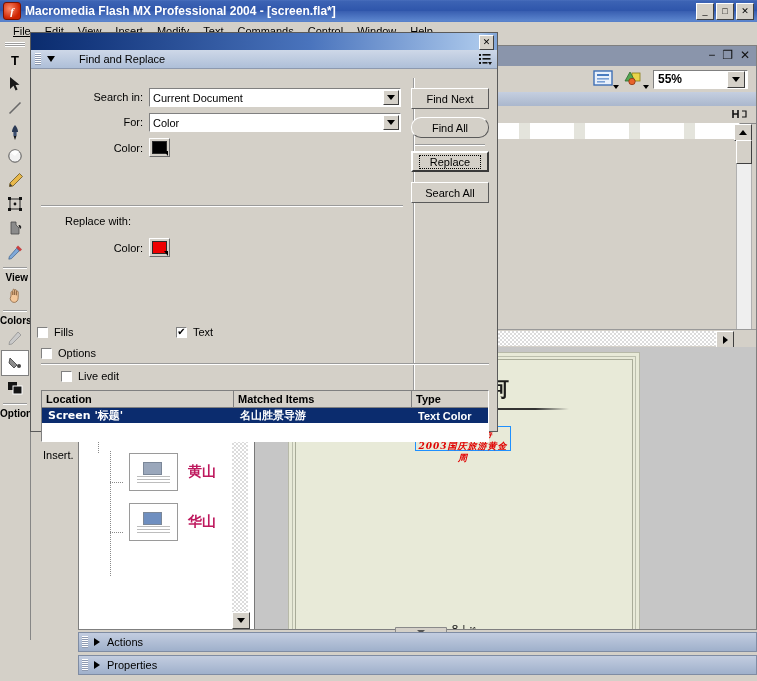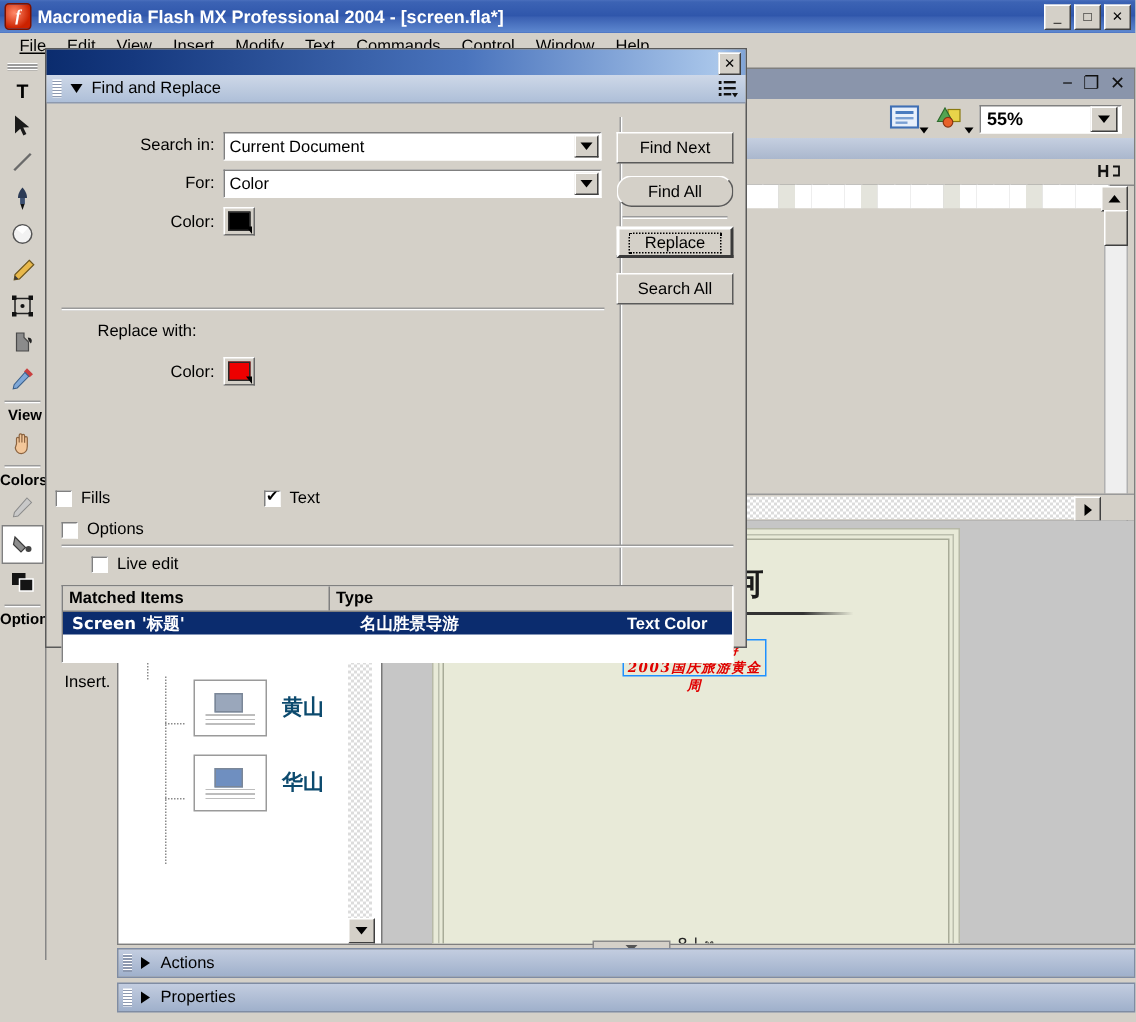--- a/index.html
+++ b/index.html
@@ -128,21 +128,21 @@
   .outline-row{position:relative;height:50px;display:flex;align-items:center;padding-left:26px;box-sizing:border-box;}
   .outline-row.selected{background:#787878;}
   .outline-row.indent{padding-left:50px;}
   .thumb{width:47px;height:36px;background:#fff;border:1px solid #9a9a9a;flex:none;position:relative;overflow:hidden;}
   .thumb .t-title{position:absolute;left:10px;top:8px;right:10px;height:2px;background:#a8a8a8;}
   .thumb .t-rule{position:absolute;left:8px;top:13px;right:8px;height:1px;background:#bdbdbd;}
   .thumb .t-red{position:absolute;left:13px;top:18px;right:13px;height:4px;background:#f3b3b3;}
   .thumb .t-img{position:absolute;left:13px;top:8px;width:17px;height:11px;background:#9aa7bb;border:1px solid #7b8798;}
   .thumb .t-lines{position:absolute;left:7px;top:22px;right:7px;height:8px;
     background:repeating-linear-gradient(to bottom,#bdbdbd 0 1px,transparent 1px 3px);}
-  .outline-label{margin-left:10px;font-size:14px;font-weight:bold;color:#0c4a6e;font-family:"DejaVu Sans",sans-serif;}
+  .outline-label{margin-left:10px;font-size:14px;font-weight:bold;color:#be185d;font-family:"DejaVu Sans",sans-serif;}
   .outline-row.selected .outline-label{color:#fff;}
   .expander{position:absolute;left:8px;top:18px;width:11px;height:11px;background:#fff;
     border:1px solid #6a6a6a;display:flex;align-items:center;justify-content:center;
     font-size:10px;line-height:1;color:#000;box-sizing:border-box;}
   .treeline-v{position:absolute;width:0;border-left:1px dotted #8a8a8a;}
   .treeline-h{position:absolute;height:0;border-top:1px dotted #8a8a8a;}
 
   #outline-vscroll{position:absolute;left:153px;top:0;width:16px;bottom:0;}
   #ol-track{position:absolute;left:0;top:0;width:16px;bottom:16px;
     background:repeating-conic-gradient(#fff 0 25%,#dcdcdc 0 50%) 0 0/4px 4px;}
@@ -193,21 +193,21 @@
   #fr-closebtn{position:absolute;right:3px;top:2px;width:13px;height:13px;background:#d4d0c8;
     border:1px solid;border-color:#fff #404040 #404040 #fff;
     display:flex;align-items:center;justify-content:center;font-size:9px;line-height:1;}
   #fr-header{position:absolute;left:0;top:17px;width:100%;height:18px;
     background:linear-gradient(to bottom,#ced8e8,#aebfd8);
     border-bottom:1px solid #8d99ae;display:flex;align-items:center;}
   #fr-header-grip{width:6px;height:12px;margin-left:4px;
     background:repeating-linear-gradient(to bottom,#fff 0 1px,#8d99b0 1px 2px);}
   #fr-header-tri{margin-left:6px;width:0;height:0;border-left:4px solid transparent;
     border-right:4px solid transparent;border-top:6px solid #000;}
-  #fr-header-title{margin-left:6px;font-size:11px;color:#000;}
+  #fr-header-title{margin-left:24px;font-size:11px;color:#000;}
   #fr-options-icon{position:absolute;right:5px;top:3px;width:13px;height:12px;}
 
   #fr-body{position:absolute;left:0;top:35px;width:100%;bottom:0;}
 
   .fr-label{position:absolute;font-size:11px;color:#000;text-align:right;}
   .fr-combo{position:absolute;height:19px;background:#fff;
     border:1px solid;border-color:#808080 #fff #fff #808080;box-sizing:border-box;
     display:flex;align-items:center;}
   .fr-combo .val{flex:1;padding-left:3px;font-size:11px;color:#000;}
   .fr-combo .arrow{width:16px;height:15px;margin-right:1px;background:#d4d0c8;
@@ -690,20 +690,21 @@
       <span class="cblabel">Options</span>
     </div>
     <div class="hr-line" style="left:10px;top:295px;width:448px;"></div>
     <div class="cbrow" style="left:10px;top:302px;margin-left:20px;">
       <span class="cbox"></span>
       <span class="cblabel">Live edit</span>
     </div>
 
     <div id="fr-results">
       <div id="fr-thead">
+        <span class="th" style="width:192px;">Location</span>
         <span class="th" style="width:178px;">Matched Items</span>
         <span class="th" style="flex:1;border-right:none;">Type</span>
       </div>
       <div class="fr-trow">
         <span class="td td-cn" style="width:192px;">Screen '标题'</span>
         <span class="td td-cn" style="width:178px;">名山胜景导游</span>
         <span class="td" style="flex:1;">Text Color</span>
       </div>
     </div>
 

